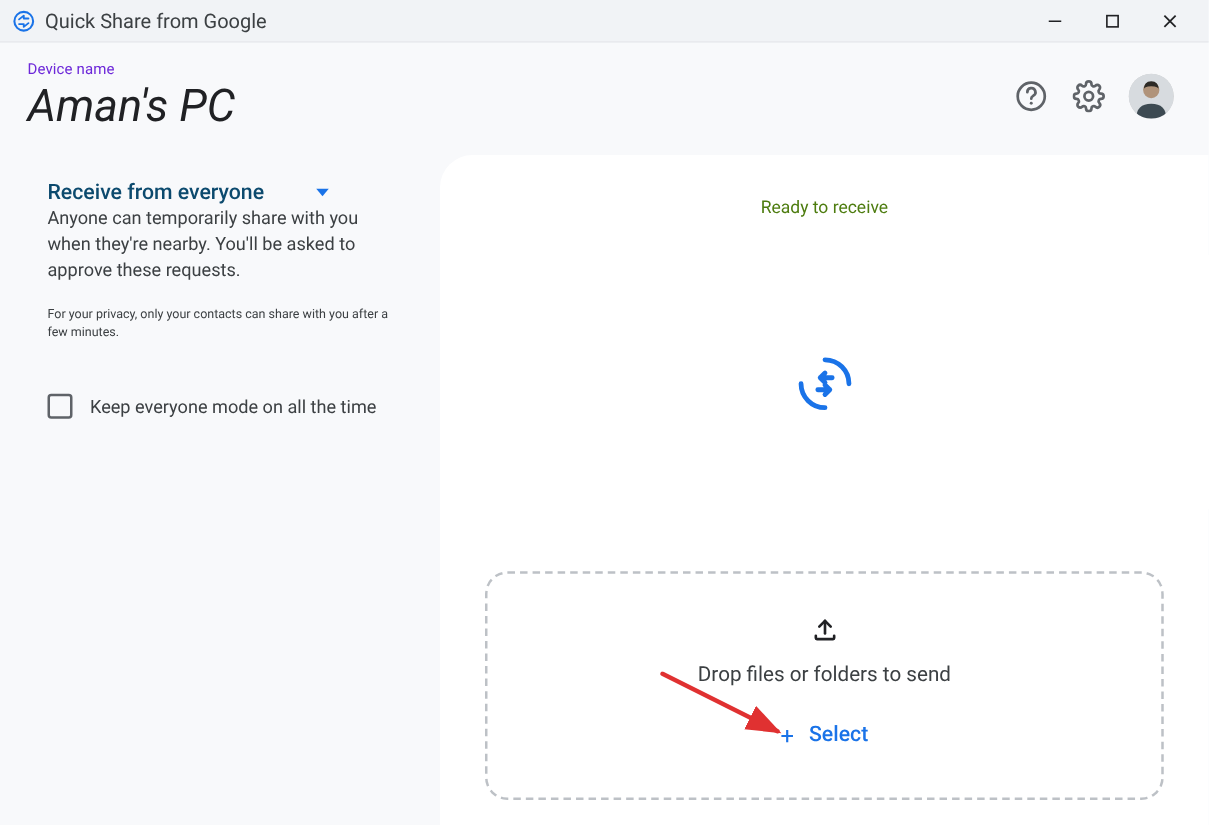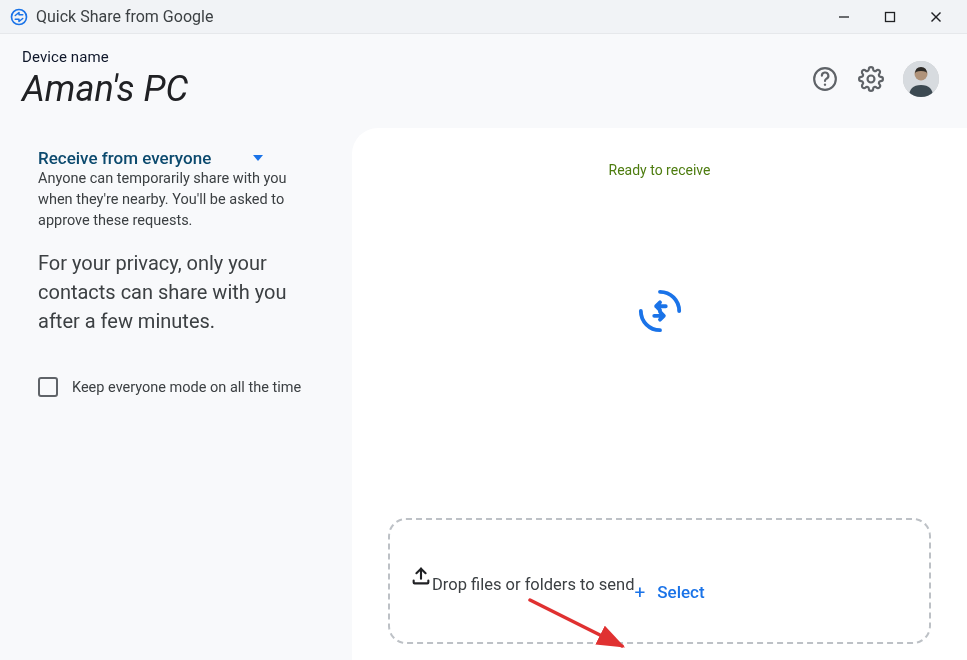--- a/index.html
+++ b/index.html
@@ -19,49 +19,49 @@
   .titlebar-title { font-size: 16px; color: #3c4043; }
   .win-controls { display: flex; align-items: center; }
   .win-btn { width: 46px; height: 34px; display:flex; align-items:center; justify-content:center; color:#3c4043; }
   .win-btn svg { width:12px; height:12px; }
 
   
   .header {
     display:flex; align-items:center; padding: 14px 28px 18px 22px;
   }
   .device-block { flex:1; }
-  .device-label { font-size: 15px; color:#0f172a; letter-spacing:.1px; }
+  .device-label { font-size: 12px; color:#6d28d9; letter-spacing:.1px; }
   .device-name { font-size: 36px; color:#202124; margin-top:2px; font-weight:400;font-style:italic; }
   .header-actions { display:flex; align-items:center; gap:18px; }
   .icon-btn { width:28px; height:28px; display:flex; align-items:center; justify-content:center; color:#3c4043; }
   .avatar { width:36px; height:36px; border-radius:50%; overflow:hidden; background:#ccc; }
   .avatar svg { width:36px; height:36px; display:block; }
 
   
   .body { display:flex; height: calc(660px - 34px - 80px); }
   .sidebar { width: 352px; padding: 20px 30px 0 38px; }
   .main { flex:1; background:#ffffff; border-top-left-radius:26px; padding: 34px 36px 30px 36px; display:flex; flex-direction:column; }
 
   
   .recv-row { display:flex; align-items:center; gap: 42px; color:#0c4a6e; cursor:pointer; }
   .recv-label { font-size:17px; font-weight:500; }
   .dropdown-caret { width:0; height:0; border-left:5px solid transparent; border-right:5px solid transparent; border-top:6px solid #1a73e8; }
   .recv-desc { font-size:14.5px; color:#3c4043; margin-top:0; line-height:1.45; max-width:280px; }
-  .recv-desc2 { font-size:20px; color:#3c4043; margin-top:18px; line-height:1.45; max-width:280px; }
+  .recv-desc2 { font-size:10px; color:#3c4043; margin-top:18px; line-height:1.45; max-width:280px; }
 
   .checkbox-row { display:flex; align-items:center; gap:14px; margin-top:41px; }
   .checkbox { width:20px; height:20px; border:2px solid #5f6368; border-radius:3px; }
   .checkbox-label { font-size:14.5px; color:#3c4043; }
 
   
   .ready-title { font-size:14px; color:#4d7c0f; text-align:center; font-weight:400; }
   .ready-icon-wrap { flex: 0 0 auto; display:flex; justify-content:center; margin-top: 110px; margin-bottom: 120px; }
 
   
-  .dropzone { margin-top:auto; border:2px dashed #bdc1c6; border-radius:18px; padding: 34px 20px 40px 20px; display:flex; flex-direction:row; align-items:center; position:relative; }
+  .dropzone { margin-top:auto; border:2px dashed #bdc1c6; border-radius:18px; padding: 34px 20px 40px 20px; display:flex; flex-direction:column; align-items:center; position:relative; }
   .drop-text { font-size:16.5px; color:#3c4043; margin-top:12px; }
   .select-btn { display:flex; align-items:center; gap:12px; margin-top:28px; color:#1a73e8; font-size:17px; font-weight:500; cursor:pointer; }
   .plus { font-size:19px; line-height:1; font-weight:400; }
 
   
   .annot-arrow { position:absolute; left:138px; top:78px; pointer-events:none; }
 
   .qs-logo svg { width:18px; height:18px; display:block; }
 </style>
 </head>

